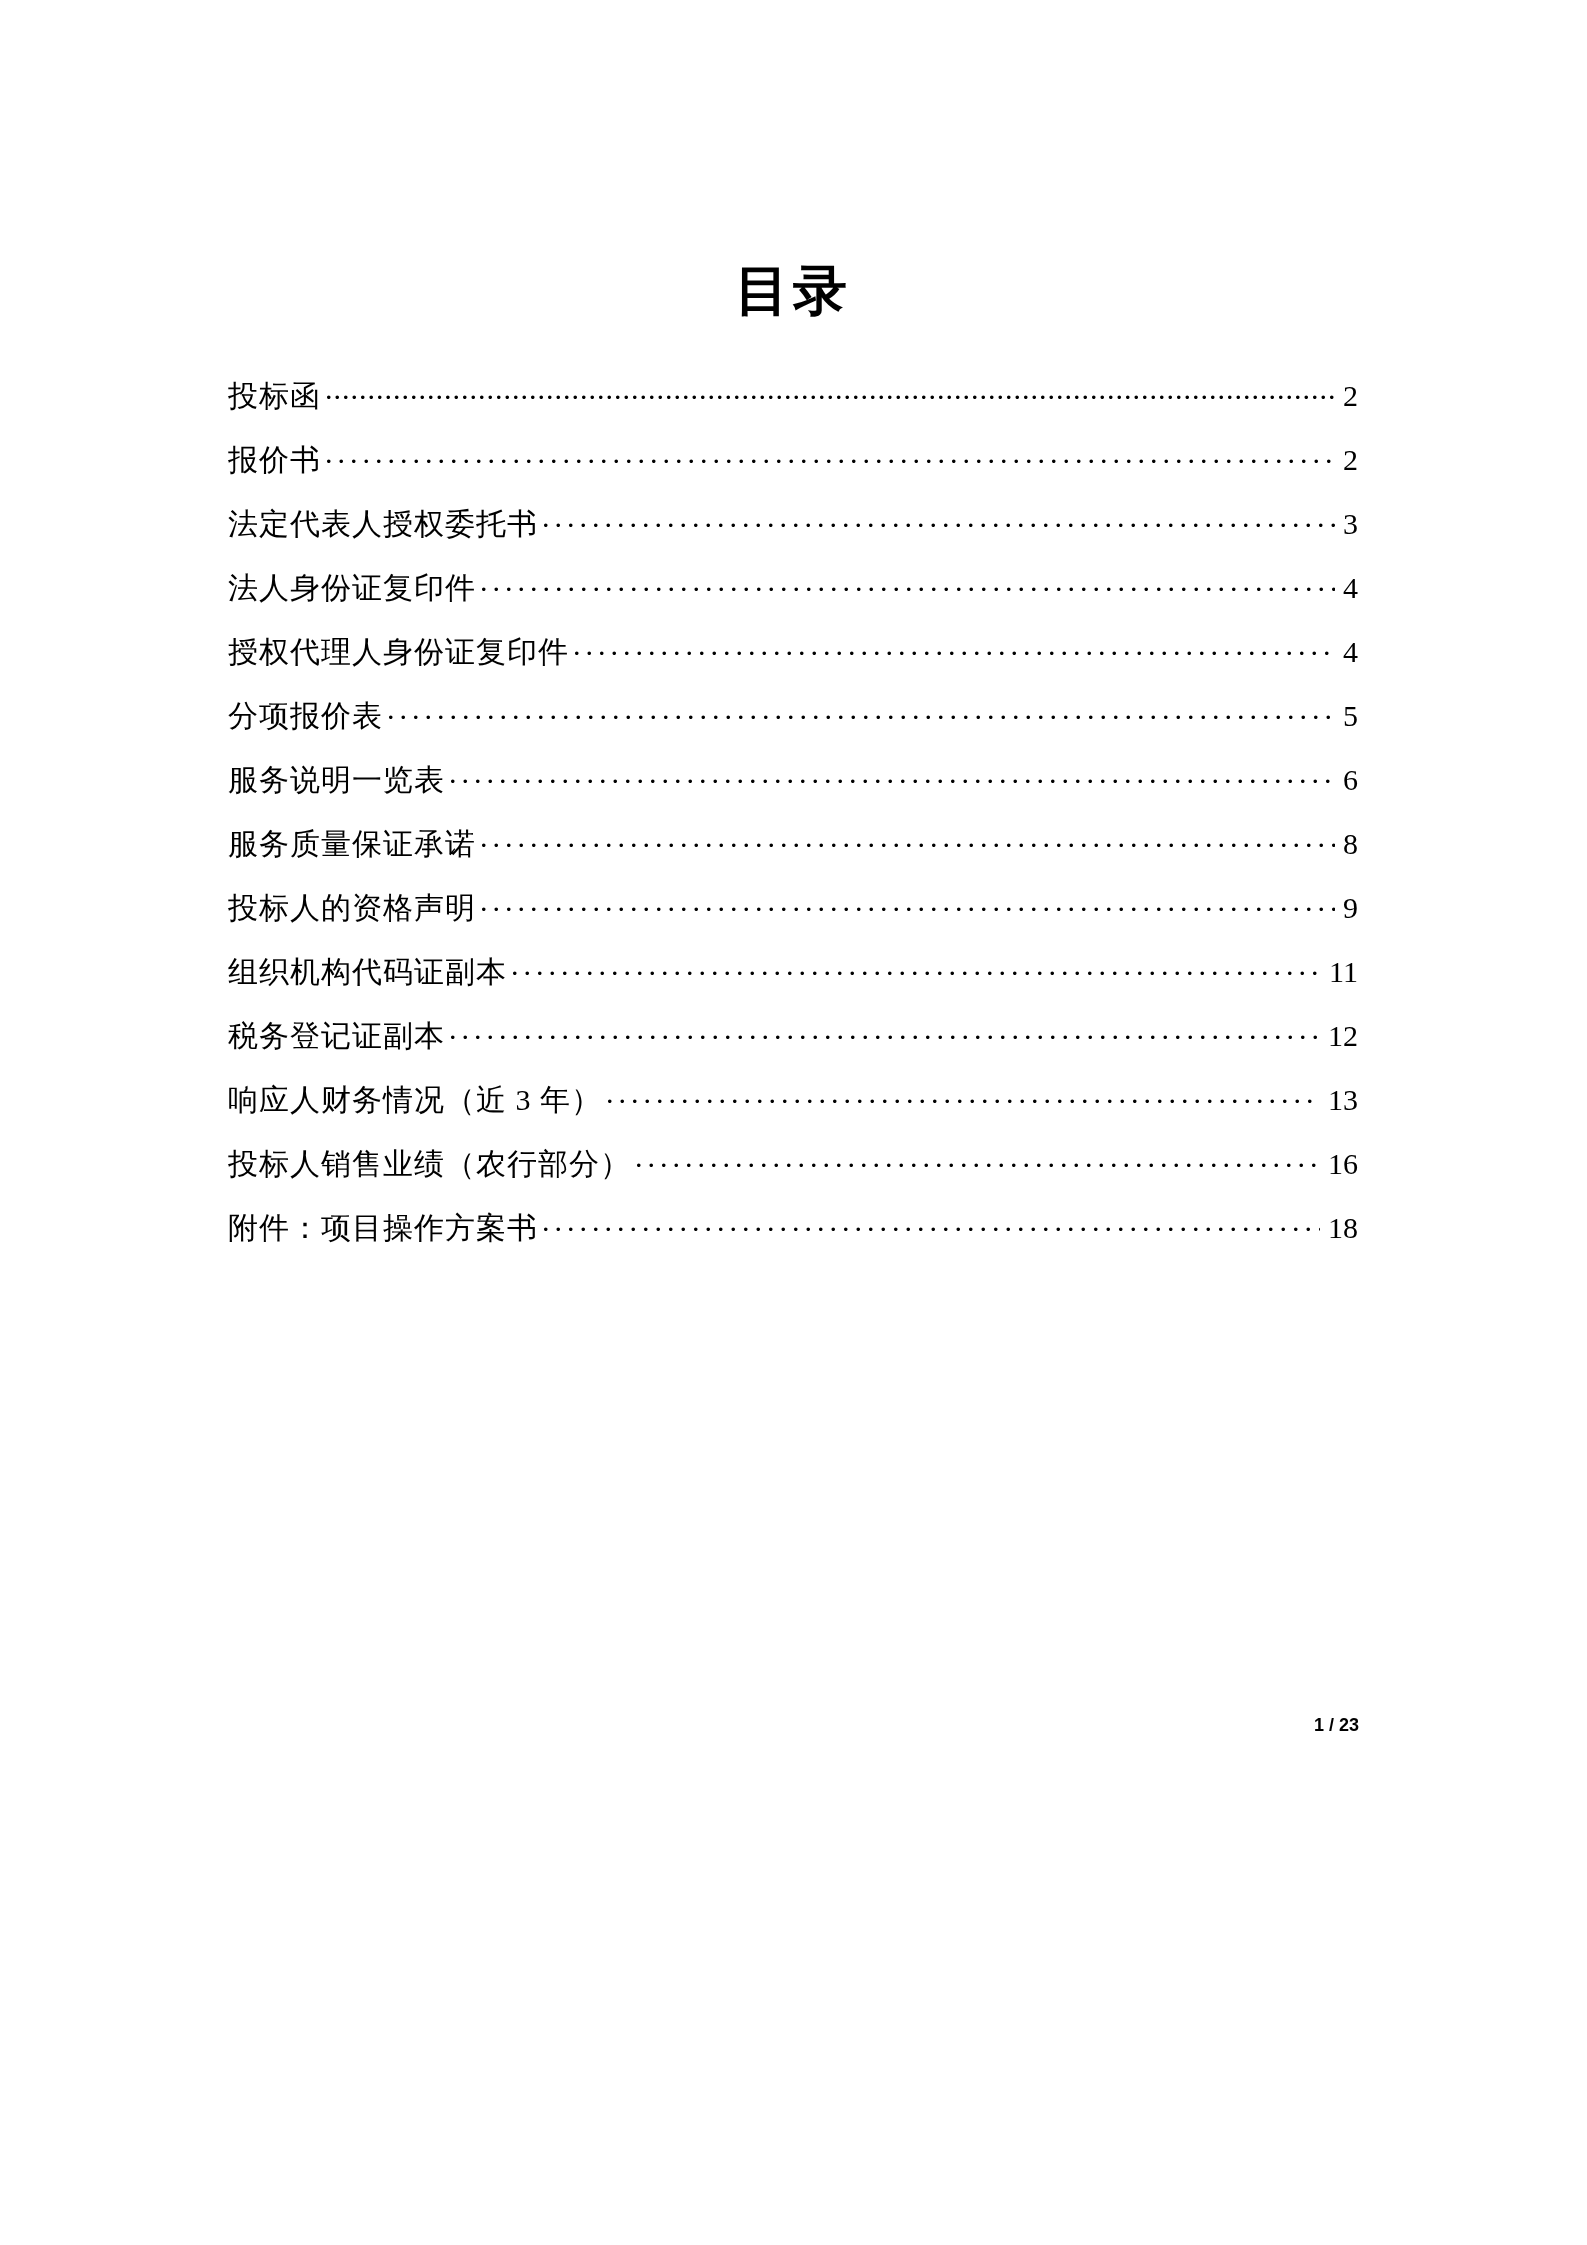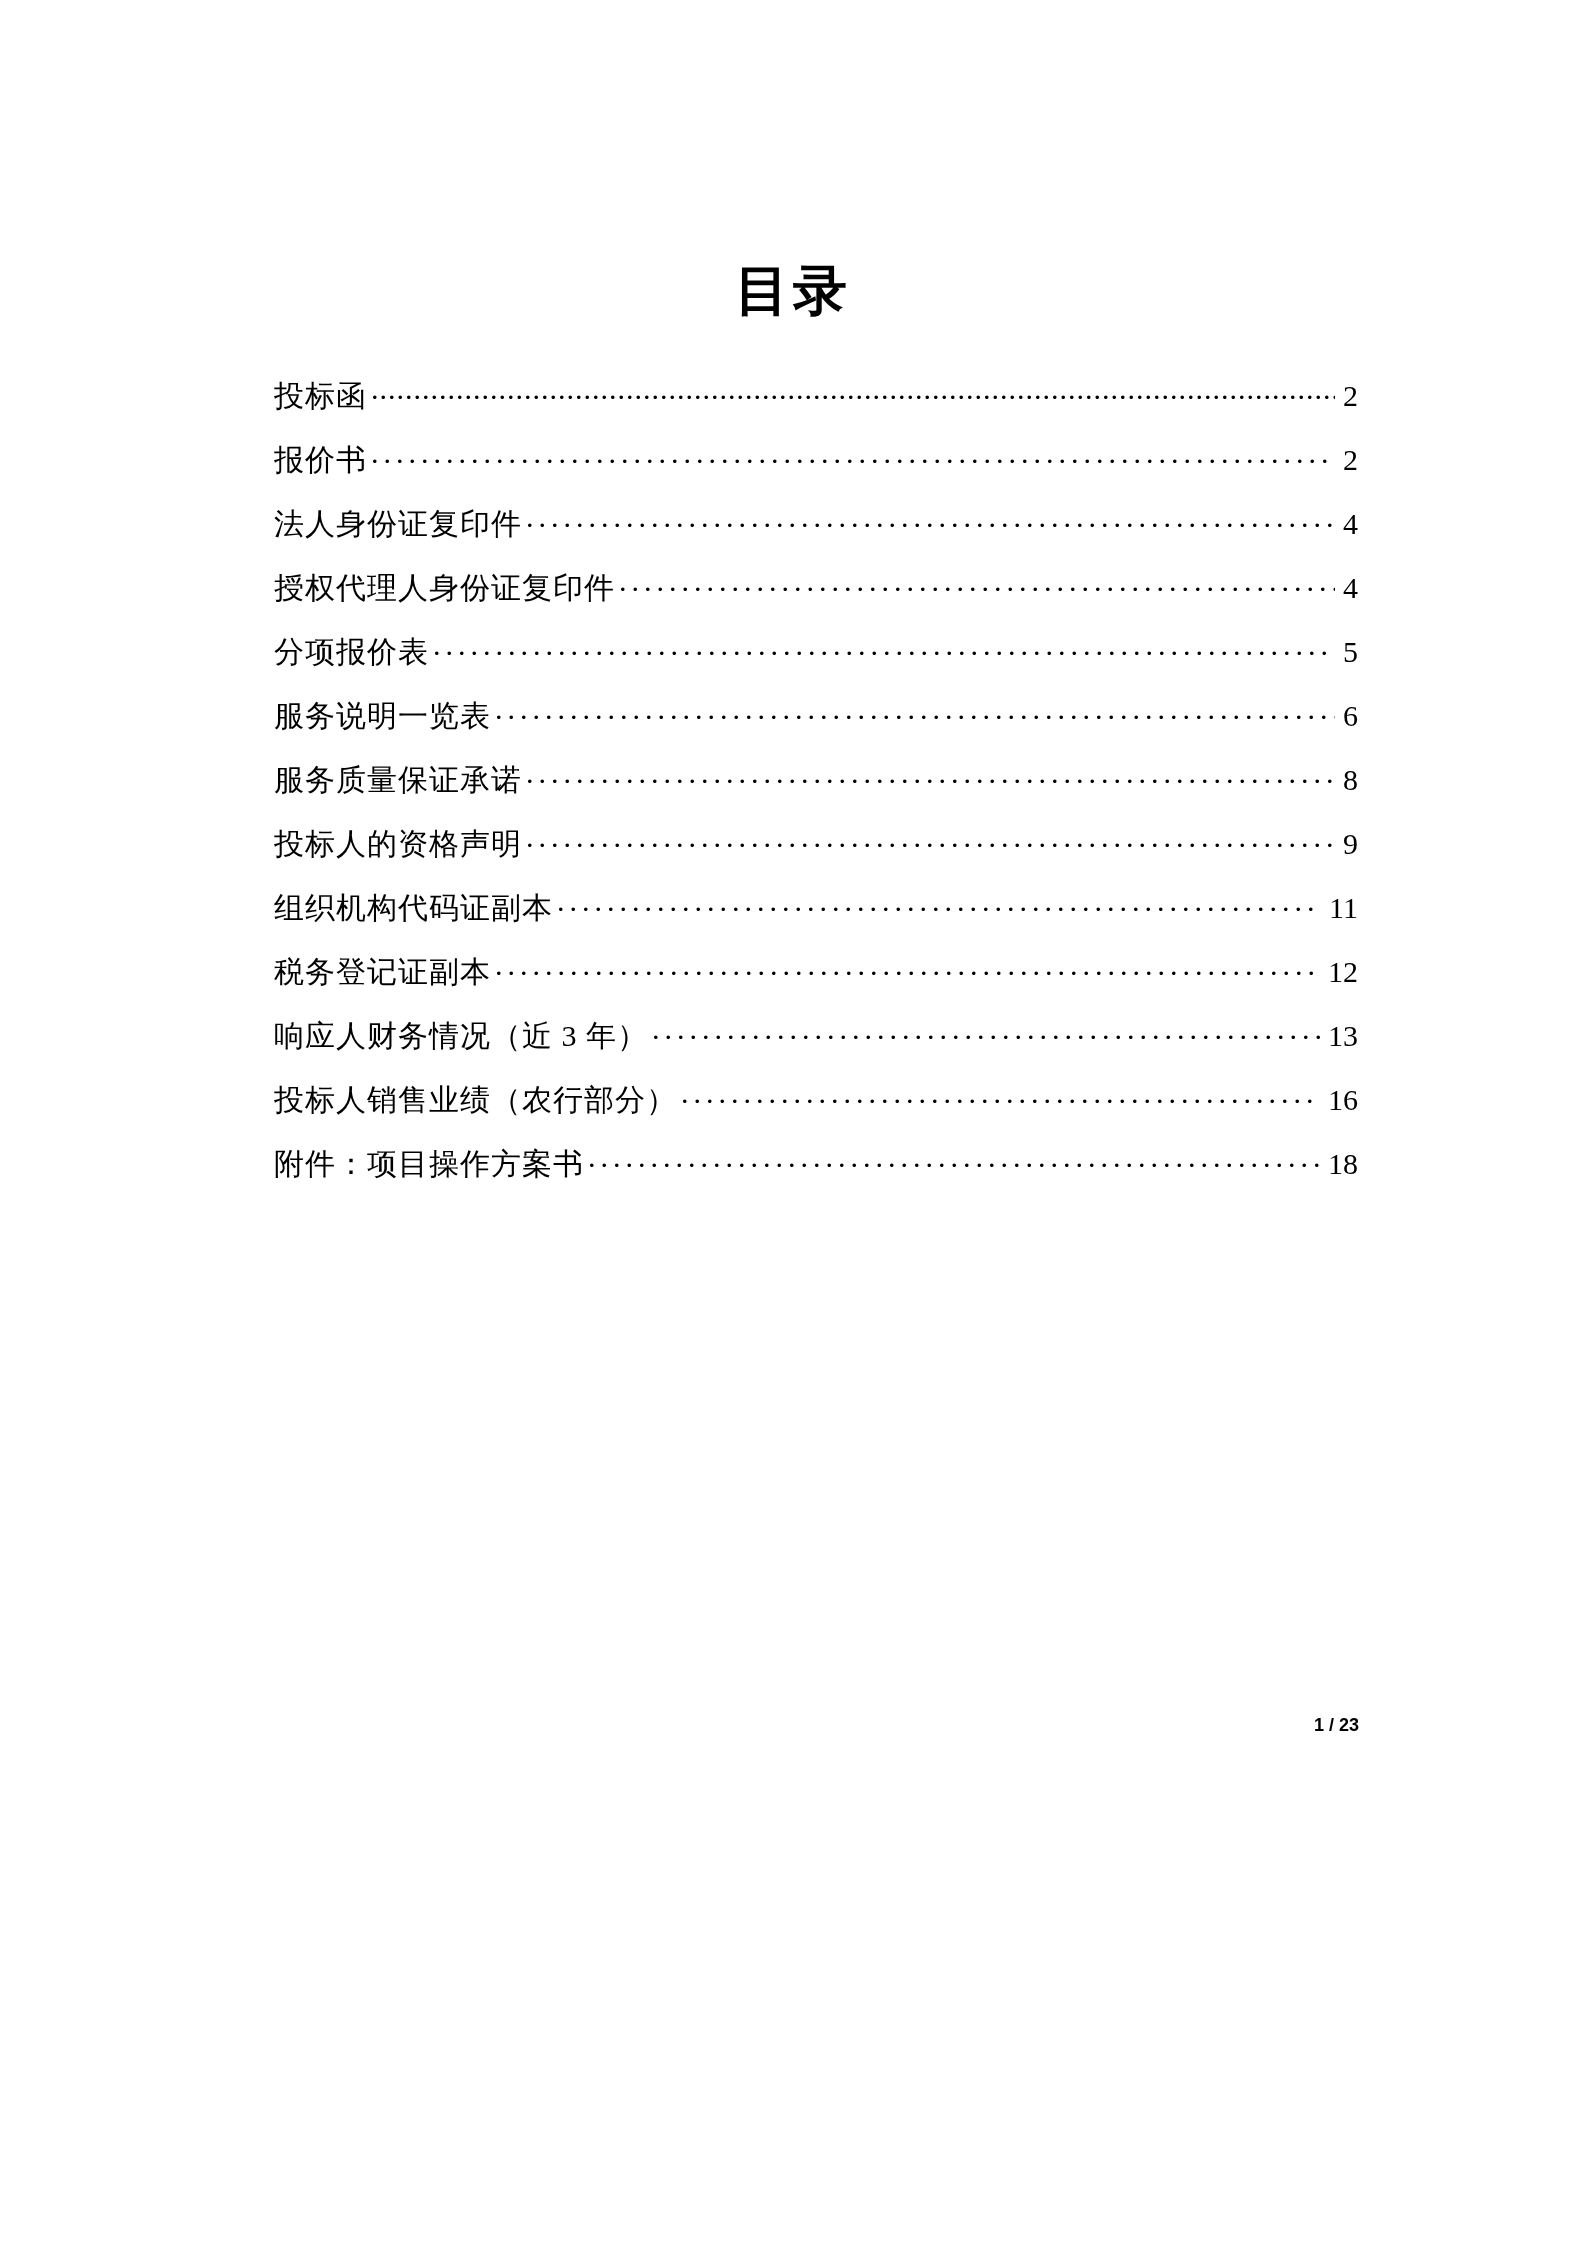--- a/index.html
+++ b/index.html
@@ -37,21 +37,20 @@
   .toc {
     margin-top: 48px;
   }
   .toc-entry {
     display: flex;
     align-items: baseline;
     font-size: 30px;
     line-height: 1.0;
     margin-bottom: 29px;
     white-space: nowrap;
-    margin-left: 46px;
   }
   .toc-label {
     flex: 0 0 auto;
     letter-spacing: 1px;
   }
   .toc-leader {
     flex: 1 1 auto;
     overflow: hidden;
     margin: 0 2px 0 4px;
     position: relative;
@@ -95,20 +94,25 @@
     <div class="toc" id="toc">
         <div class="toc-entry dense">
           <span class="toc-label">投标函</span>
           <span class="toc-leader"></span>
           <span class="toc-page">2</span>
         </div>
         <div class="toc-entry">
           <span class="toc-label">报价书</span>
           <span class="toc-leader"></span>
           <span class="toc-page">2</span>
+        </div>
+        <div class="toc-entry">
+          <span class="toc-label">法定代表人授权委托书</span>
+          <span class="toc-leader"></span>
+          <span class="toc-page">3</span>
         </div>
         <div class="toc-entry">
           <span class="toc-label">法人身份证复印件</span>
           <span class="toc-leader"></span>
           <span class="toc-page">4</span>
         </div>
         <div class="toc-entry">
           <span class="toc-label">授权代理人身份证复印件</span>
           <span class="toc-leader"></span>
           <span class="toc-page">4</span>

